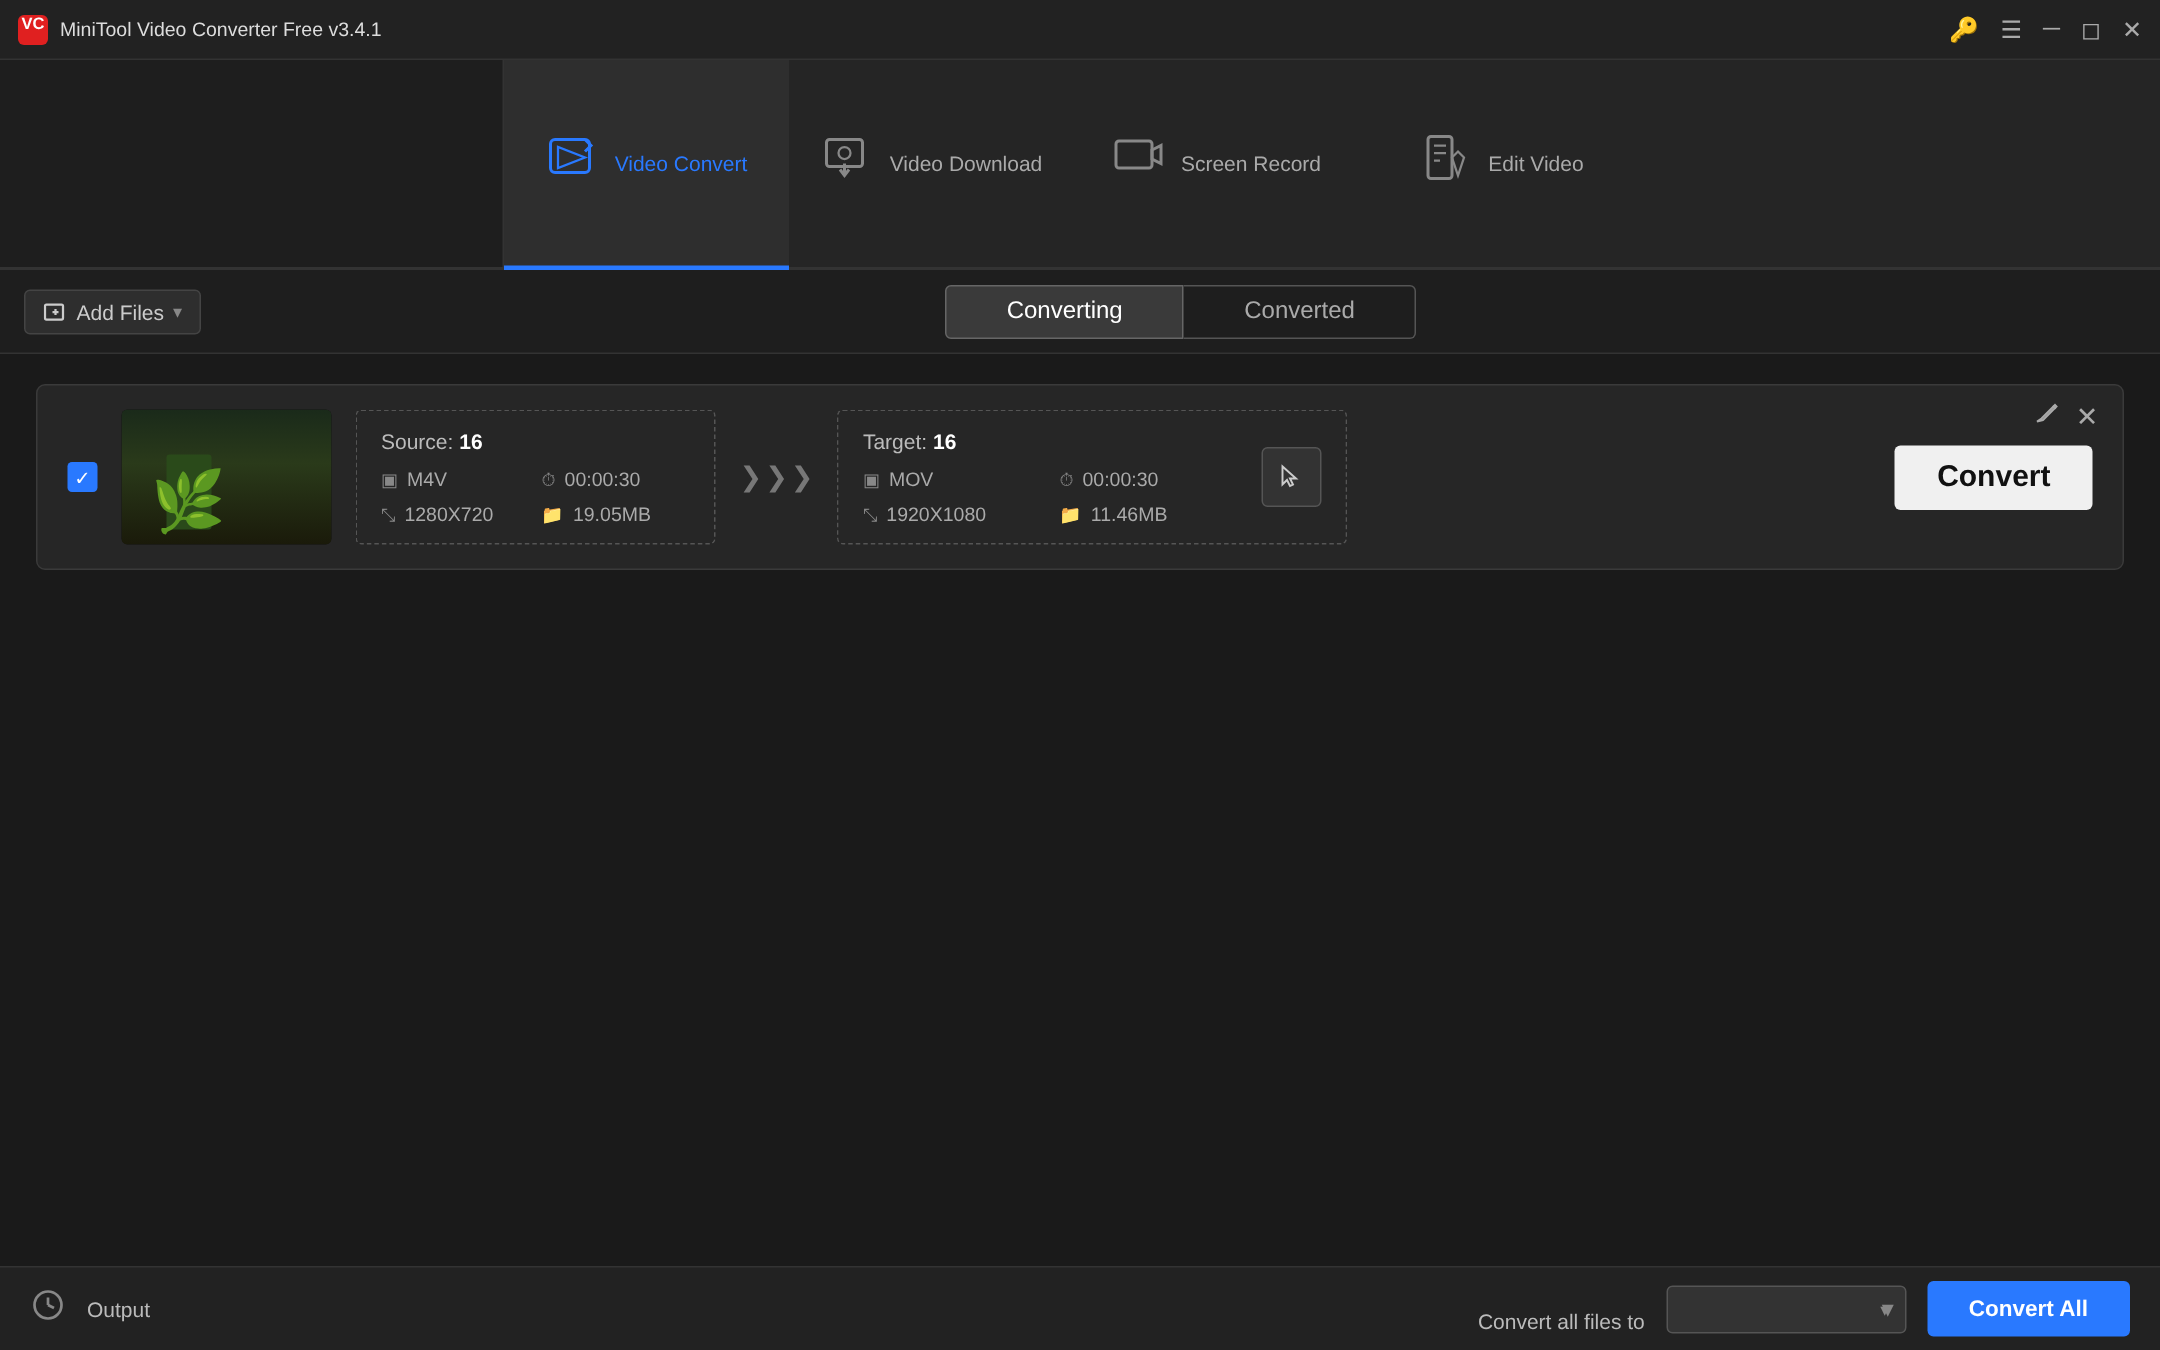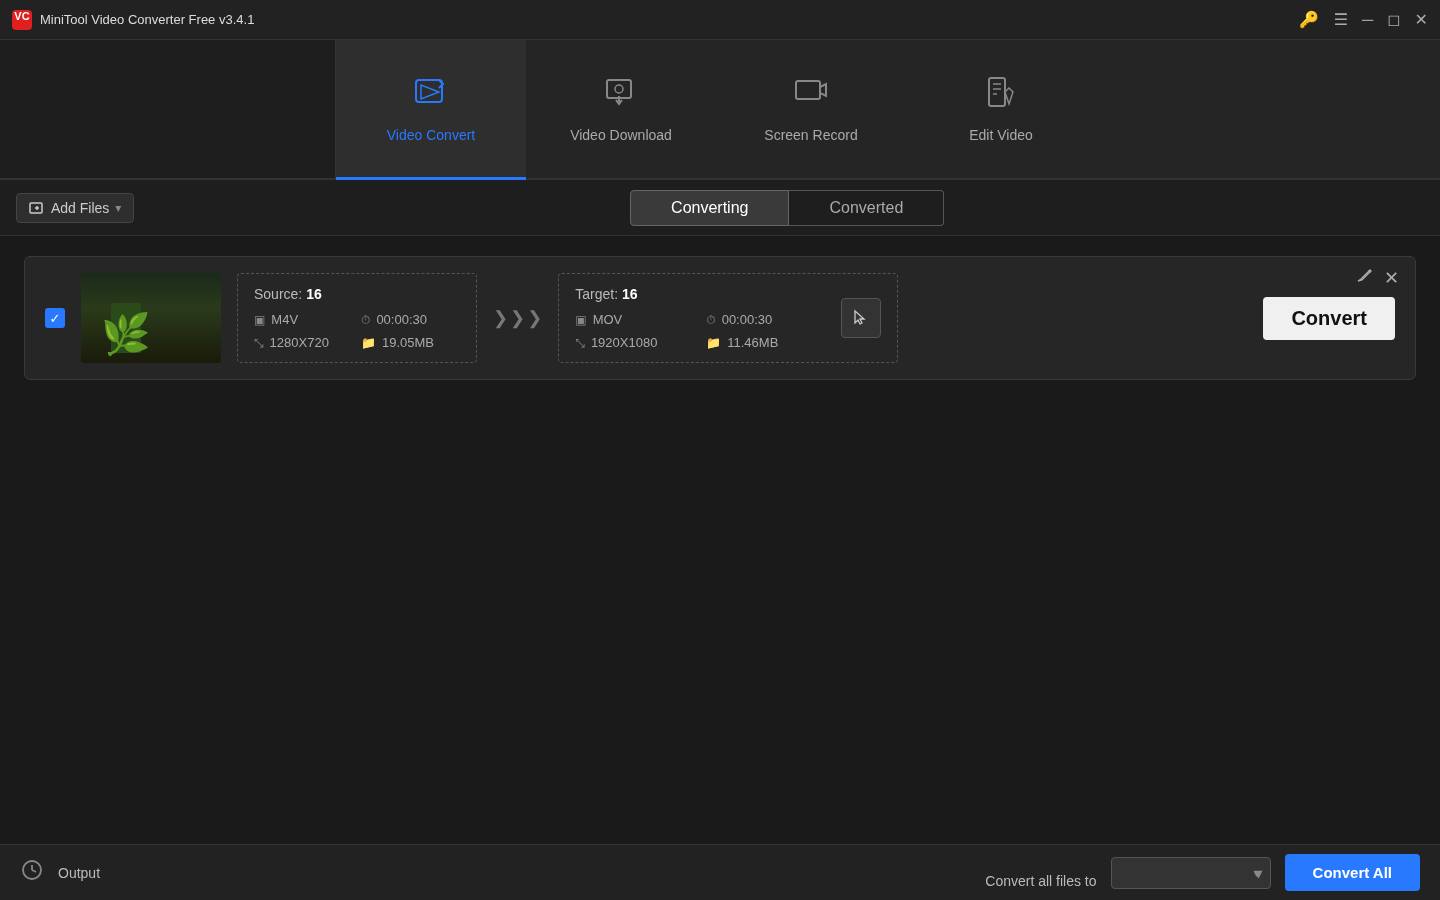--- a/index.html
+++ b/index.html
@@ -64,21 +64,21 @@
       height: 140px;
       border-bottom: 2px solid #333;
     }
     #sidebar-left {
       width: 336px;
       background: #1e1e1e;
       border-right: 1px solid #333;
     }
     .nav-tab {
       display: flex;
-      flex-direction: column;
+      flex-direction: row;
       align-items: center;
       justify-content: center;
       width: 190px;
       height: 140px;
       cursor: pointer;
       gap: 10px;
       border-bottom: 3px solid transparent;
     }
     .nav-tab.active {
       background: #2e2e2e;

